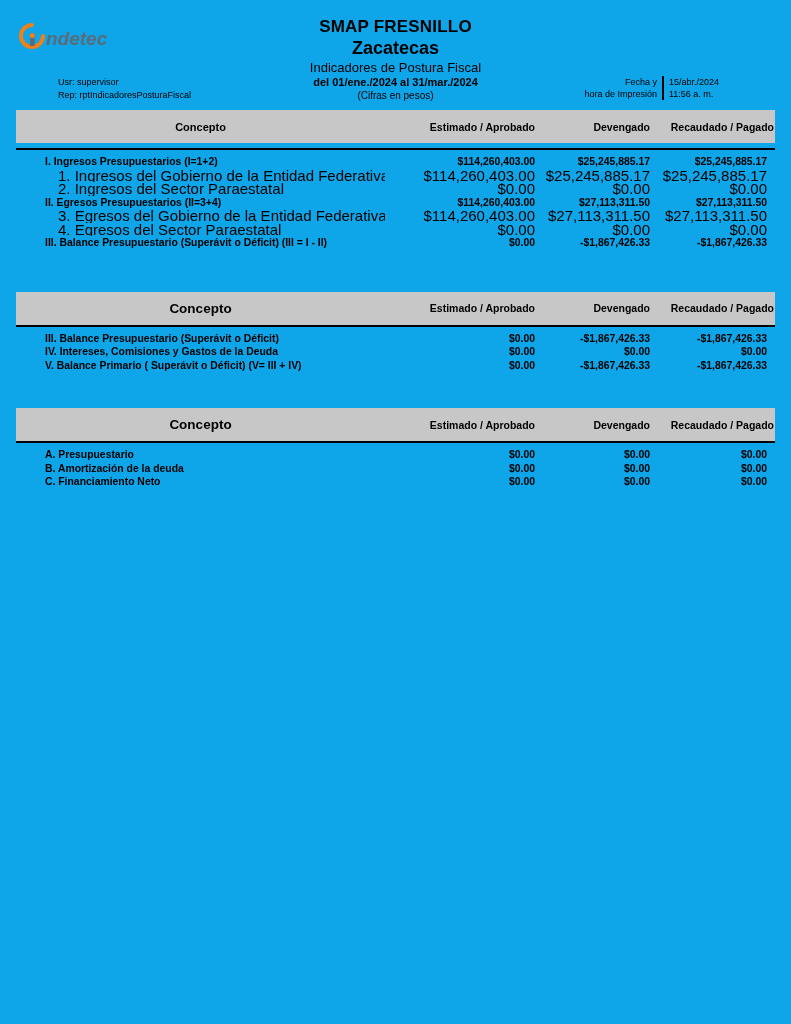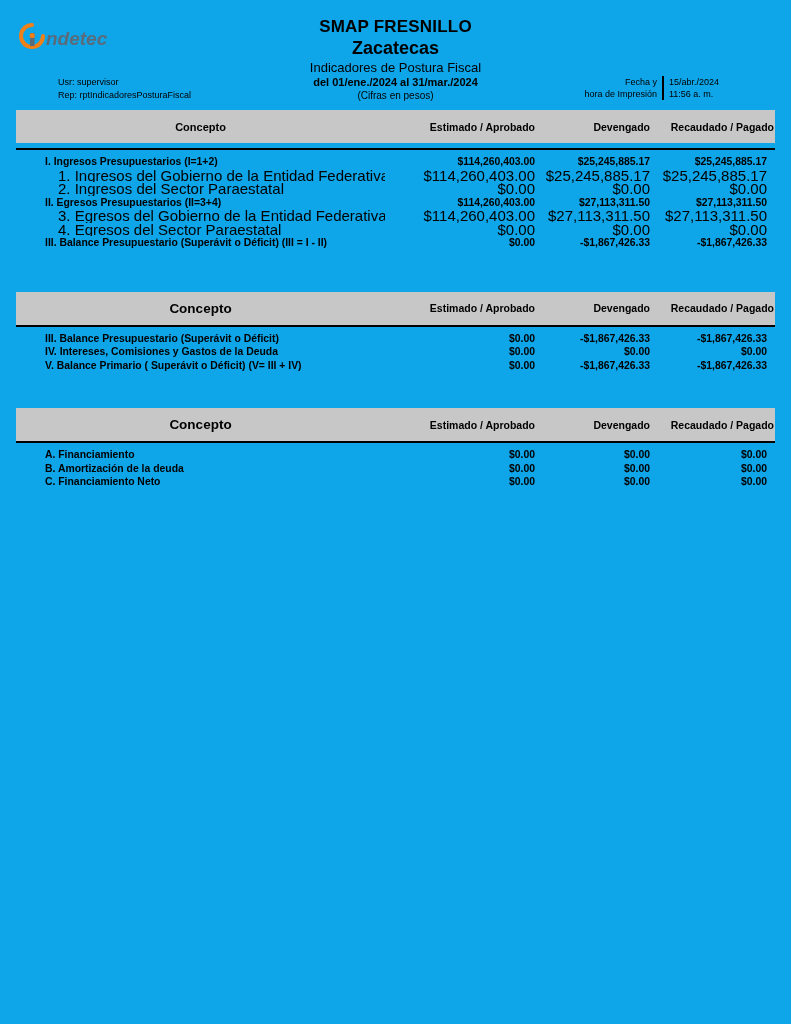--- a/index.html
+++ b/index.html
@@ -182,21 +182,21 @@
   <div class="tablewrap third">
     <div class="band big-concept">
       <div class="h-concept">Concepto</div>
       <div class="h-val h-est">Estimado / Aprobado</div>
       <div class="h-val h-dev">Devengado</div>
       <div class="h-val h-rec">Recaudado / Pagado</div>
     </div>
     <div class="rule"></div>
     <div class="rows">
         <div class="row bold">
-          <div class="cell-concept">A. Financiamiento</div>
+          <div class="cell-concept">A. Presupuestario</div>
           <div class="cell-val est">$0.00</div>
           <div class="cell-val dev">$0.00</div>
           <div class="cell-val rec">$0.00</div>
         </div>
         <div class="row bold">
           <div class="cell-concept">B.  Amortización de la deuda</div>
           <div class="cell-val est">$0.00</div>
           <div class="cell-val dev">$0.00</div>
           <div class="cell-val rec">$0.00</div>
         </div>

